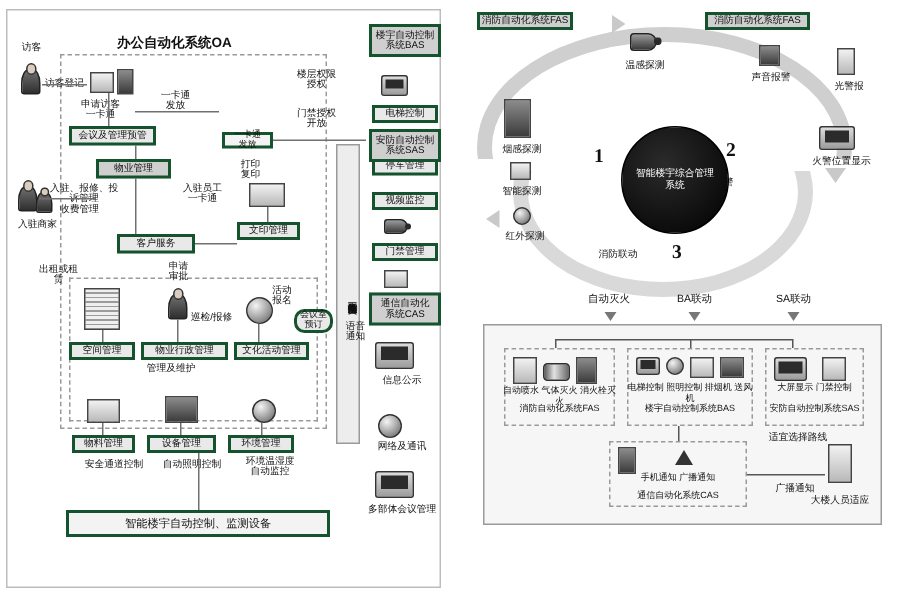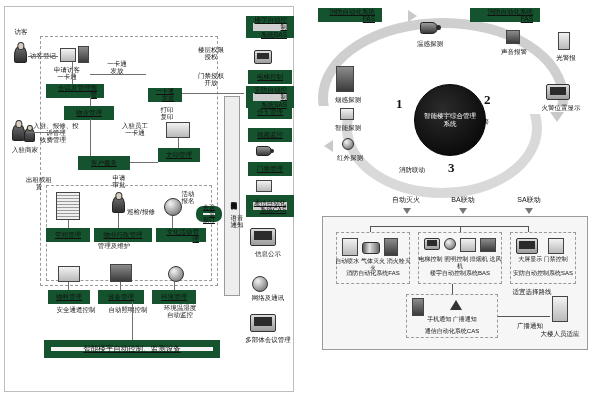--- a/index.html
+++ b/index.html
@@ -14,28 +14,27 @@
   .lbl{
     position:absolute;
     font-size:6.5px;line-height:1.12;
     text-align:center;
     color:#111;
     white-space:pre-line;
   }
   .box{
     position:absolute;
     box-sizing:border-box;
-    border:7px solid #14532d;
+    border:2px solid #14532d;
     background:#e9e9e9;
     display:flex;align-items:center;justify-content:center;
-    text-align:right;
+    text-align:center;
     font-size:6.5px;line-height:1.15;
     white-space:pre-line;
     color:#111;
-    text-decoration:underline;
   }
   .box.dark{background:#cfcfcf;}
   .box.light{background:#f3f3f3;}
   .box.round{border-radius:7px;}
   .line{position:absolute;background:#707070;}
   .h{height:1px;}
   .v{width:1px;}
   .frame{
     position:absolute;border:1px solid #9a9a9a;box-sizing:border-box;
   }
@@ -129,20 +128,21 @@
 </style>
 </head>
 <body>
 
 <div id="root">
 
   <div id="left">
 
     <div class="frame" style="left:4px;top:6px;width:290px;height:386px;border-color:#bdbdbd;"></div>
 
+    <div class="title" style="left:78px;top:22px;">办公自动化系统OA</div>
 
     <div class="frame dash" style="left:40px;top:36px;width:178px;height:250px;"></div>
     <div class="frame dash" style="left:46px;top:185px;width:166px;height:96px;"></div>
 
     <div class="frame" style="left:224px;top:96px;width:16px;height:200px;background:#ededed;"></div>
     <div class="vwrap" style="left:227px;top:112px;width:11px;height:170px;">网络传输及数据交互平台</div>
 
     <div class="icon ic-person" style="left:14px;top:46px;width:13px;height:17px;"></div>
     <div class="lbl" style="left:8px;top:28px;width:26px;">访客</div>
     <div class="lbl" style="left:30px;top:52px;width:26px;">访客登记</div>

